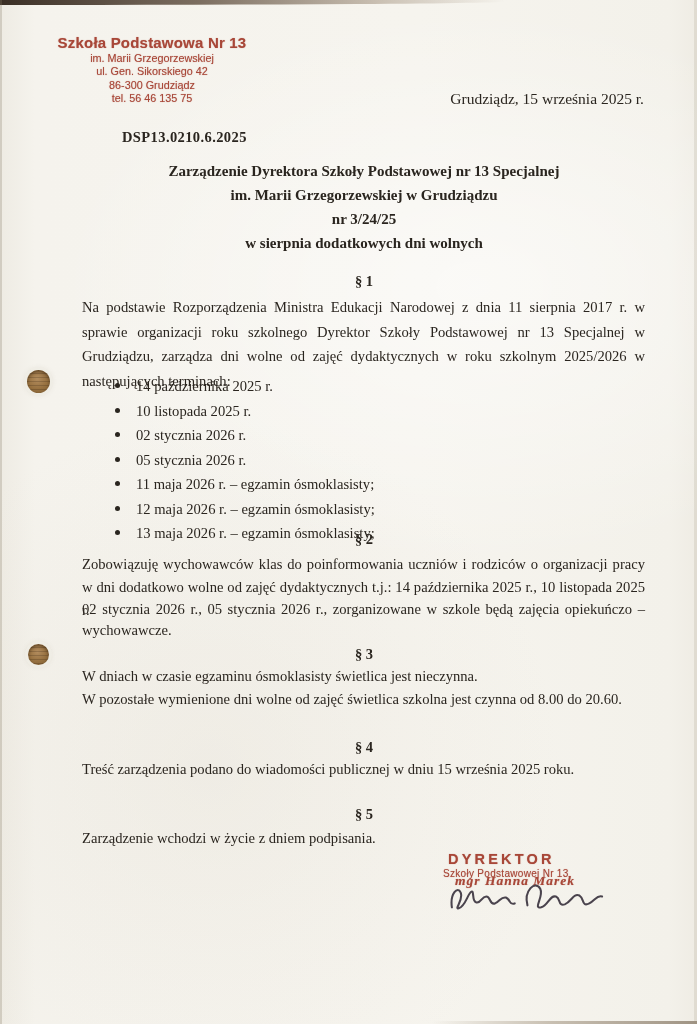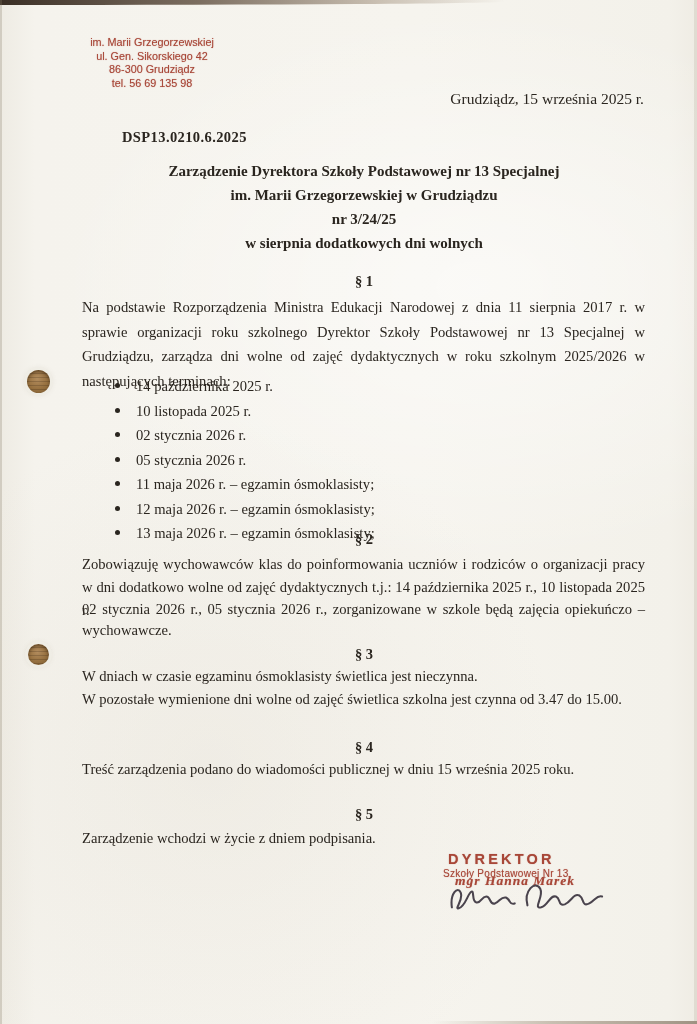--- a/index.html
+++ b/index.html
@@ -122,24 +122,25 @@
 
   <div class="edge-top"></div>
   <div class="edge-bottom"></div>
   <div class="edge-left"></div>
   <div class="edge-right"></div>
 
   <div class="hole hole-1"></div>
   <div class="hole hole-2"></div>
 
   <div class="letterhead stamp">
+    <div class="lh-name">Szkoła Podstawowa Nr 13</div>
     <div class="lh-sub">im. Marii Grzegorzewskiej</div>
     <div class="lh-sub">ul. Gen. Sikorskiego 42</div>
     <div class="lh-sub">86-300 Grudziądz</div>
-    <div class="lh-sub">tel. 56 69 135 98</div>
+    <div class="lh-sub">tel. 56 46 135 75</div>
   </div>
 
   <div class="dateline">Grudziądz, 15 września 2025 r.</div>
 
   <div class="refnum">DSP13.0210.6.2025</div>
 
   <div class="doc-title">
     <div>Zarządzenie Dyrektora Szkoły Podstawowej nr 13 Specjalnej</div>
     <div>im. Marii Grzegorzewskiej w Grudziądzu</div>
     <div>nr 3/24/25</div>
@@ -157,21 +158,21 @@
     <li><span class="bullet-dot"></span><span>12 maja 2026 r. – egzamin ósmoklasisty;</span></li>
     <li><span class="bullet-dot"></span><span>13 maja 2026 r. – egzamin ósmoklasisty;</span></li>
   </ul>
 
   <div class="sec-head" style="top:531px">§ 2</div>
   <div class="body-text just" style="top:553px; line-height:22.8px;">Zobowiązuję wychowawców klas do poinformowania uczniów i rodziców o organizacji pracy w dni dodatkowo wolne od zajęć dydaktycznych t.j.: 14 października 2025 r., 10 listopada 2025 r.</div>
   <div class="body-text just" style="top:599px; line-height:21px;">02 stycznia 2026 r., 05 stycznia 2026 r., zorganizowane w szkole będą zajęcia opiekuńczo – wychowawcze.</div>
 
   <div class="sec-head" style="top:646px">§ 3</div>
   <div class="body-text" style="top:668px">W dniach w czasie egzaminu ósmoklasisty świetlica jest nieczynna.</div>
-  <div class="body-text" style="top:691px">W pozostałe wymienione dni wolne od zajęć świetlica szkolna jest czynna od 3.47 do 15.00.</div>
+  <div class="body-text" style="top:691px">W pozostałe wymienione dni wolne od zajęć świetlica szkolna jest czynna od 8.00 do 20.60.</div>
 
   <div class="sec-head" style="top:739px">§ 4</div>
   <div class="body-text" style="top:761px">Treść zarządzenia podano do wiadomości  publicznej w dniu 15 września 2025 roku.</div>
 
   <div class="sec-head" style="top:806px">§ 5</div>
   <div class="body-text" style="top:830px">Zarządzenie wchodzi w życie z dniem podpisania.</div>
 
   <div class="sig-block">
     <div class="sig-role stamp">DYREKTOR</div>
     <div class="sig-org stamp">Szkoły Podstawowej Nr 13</div>

